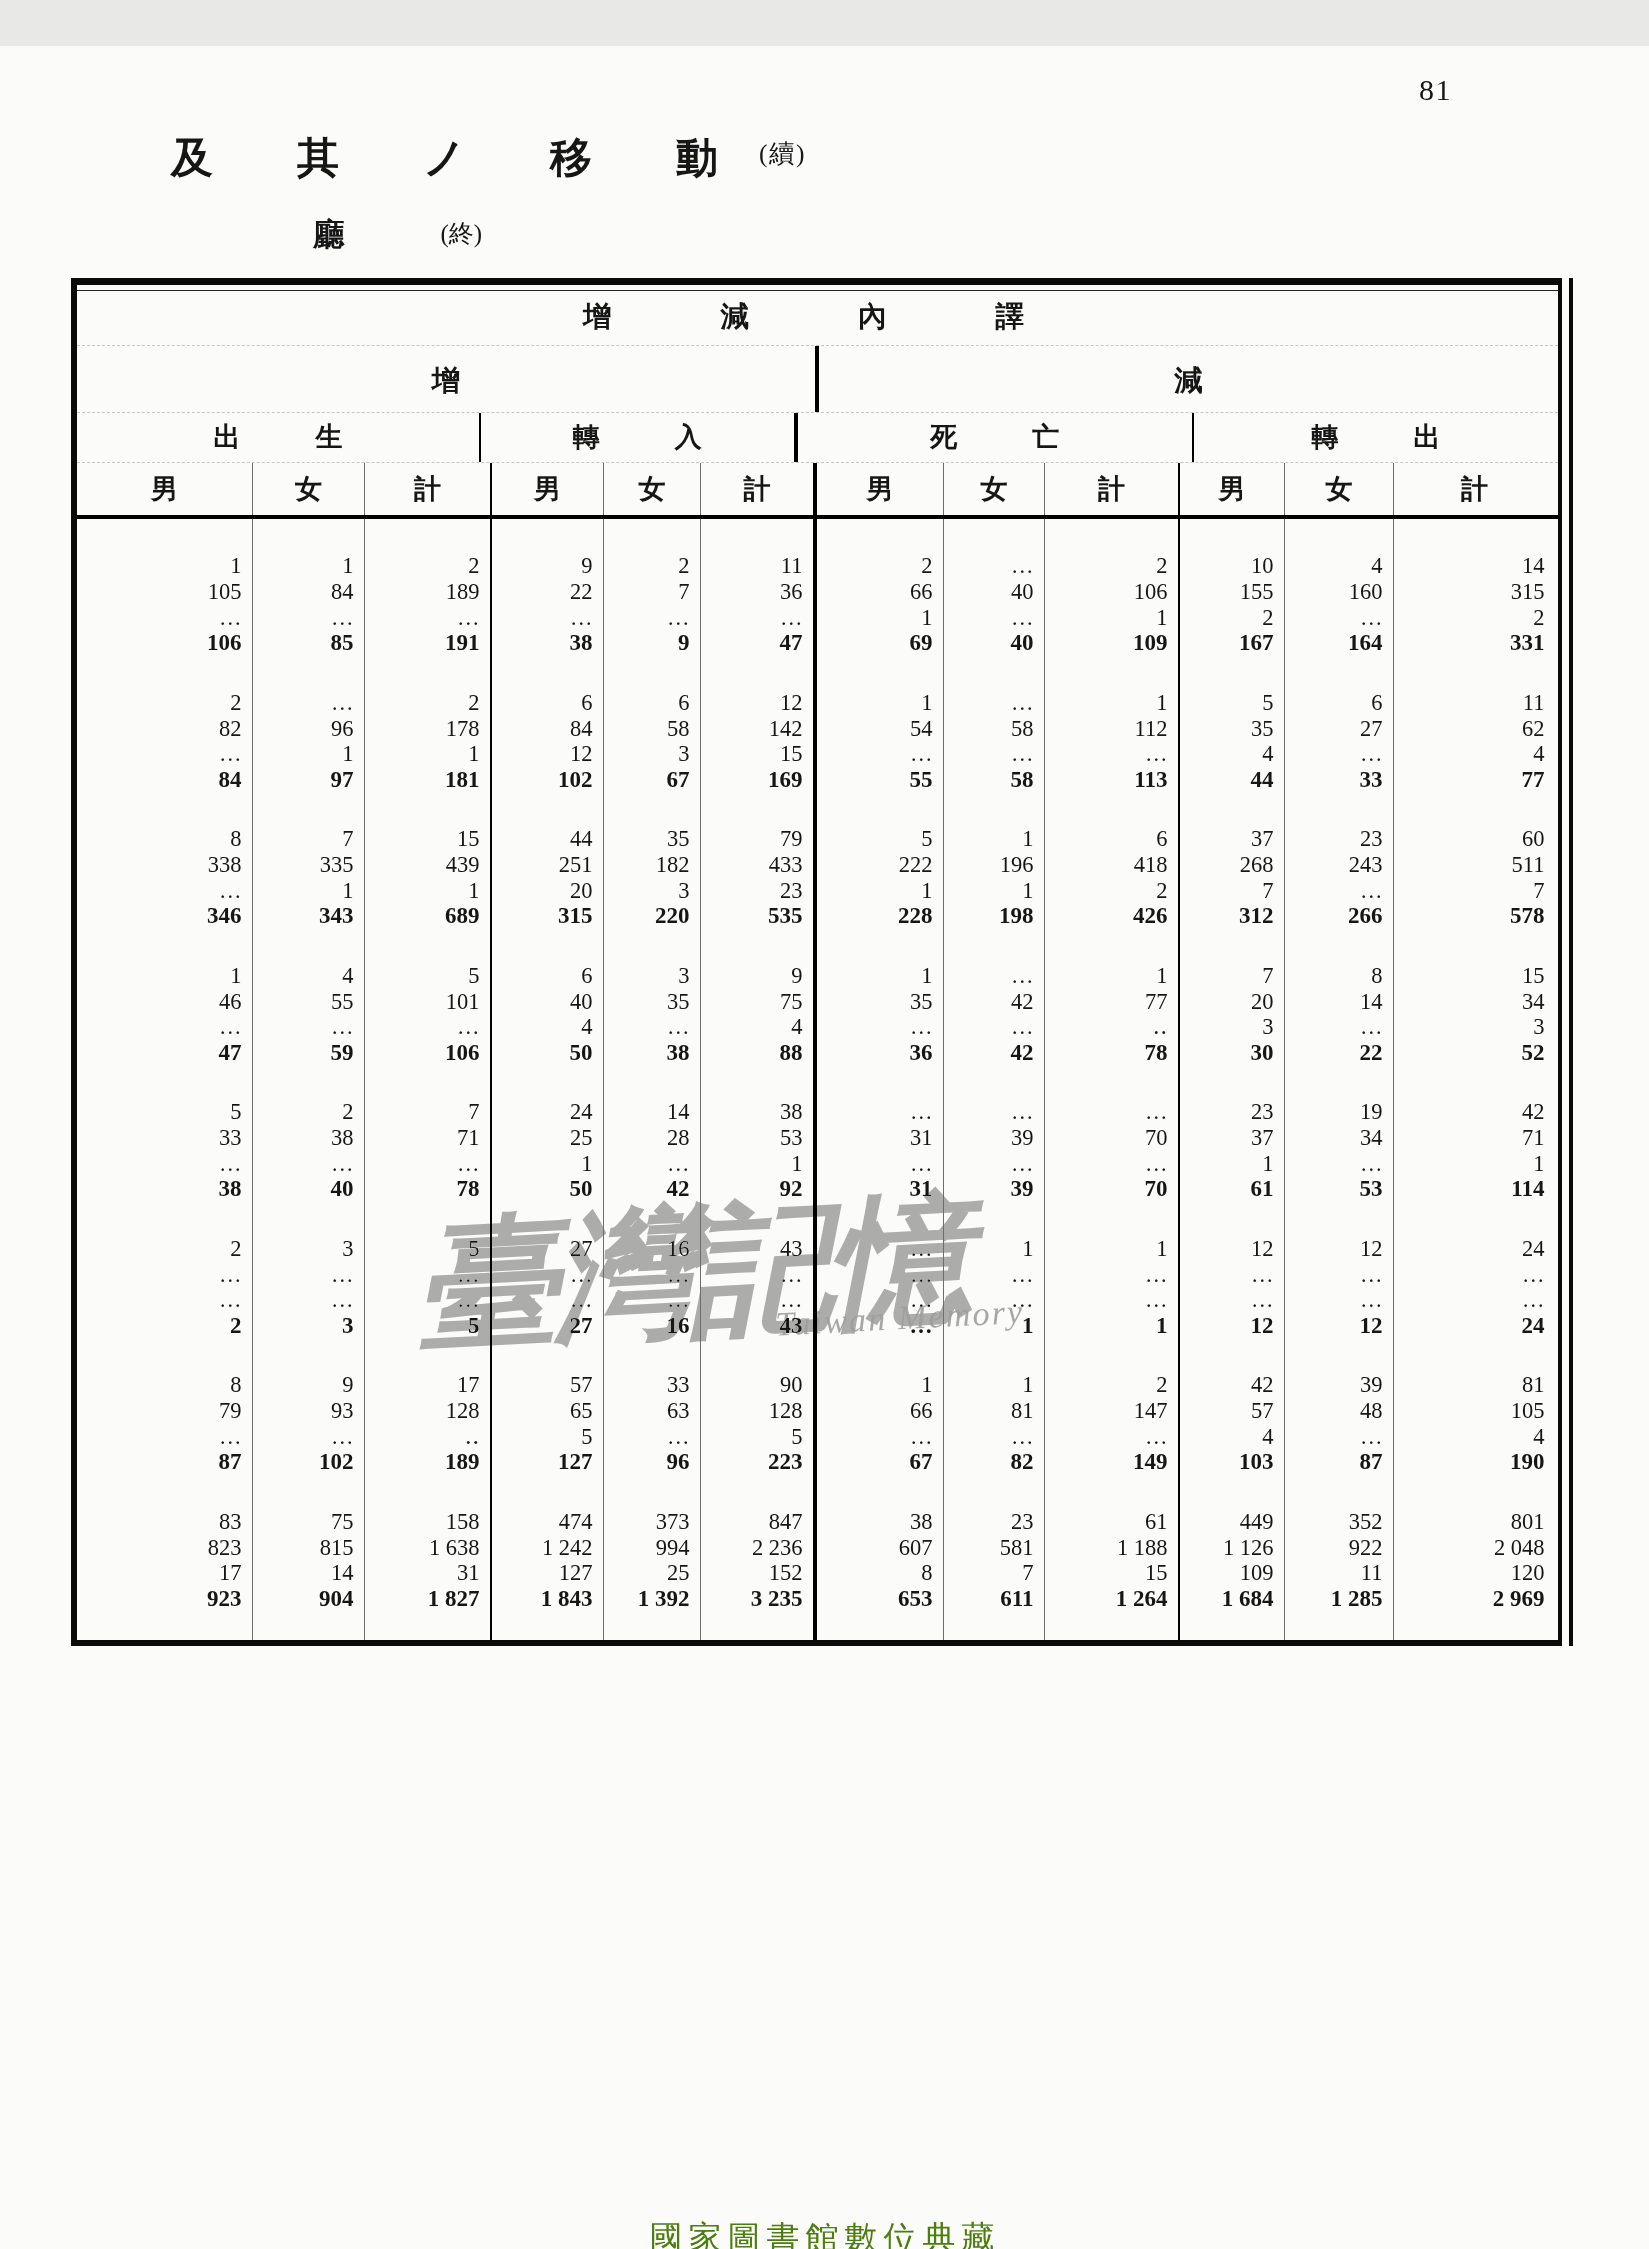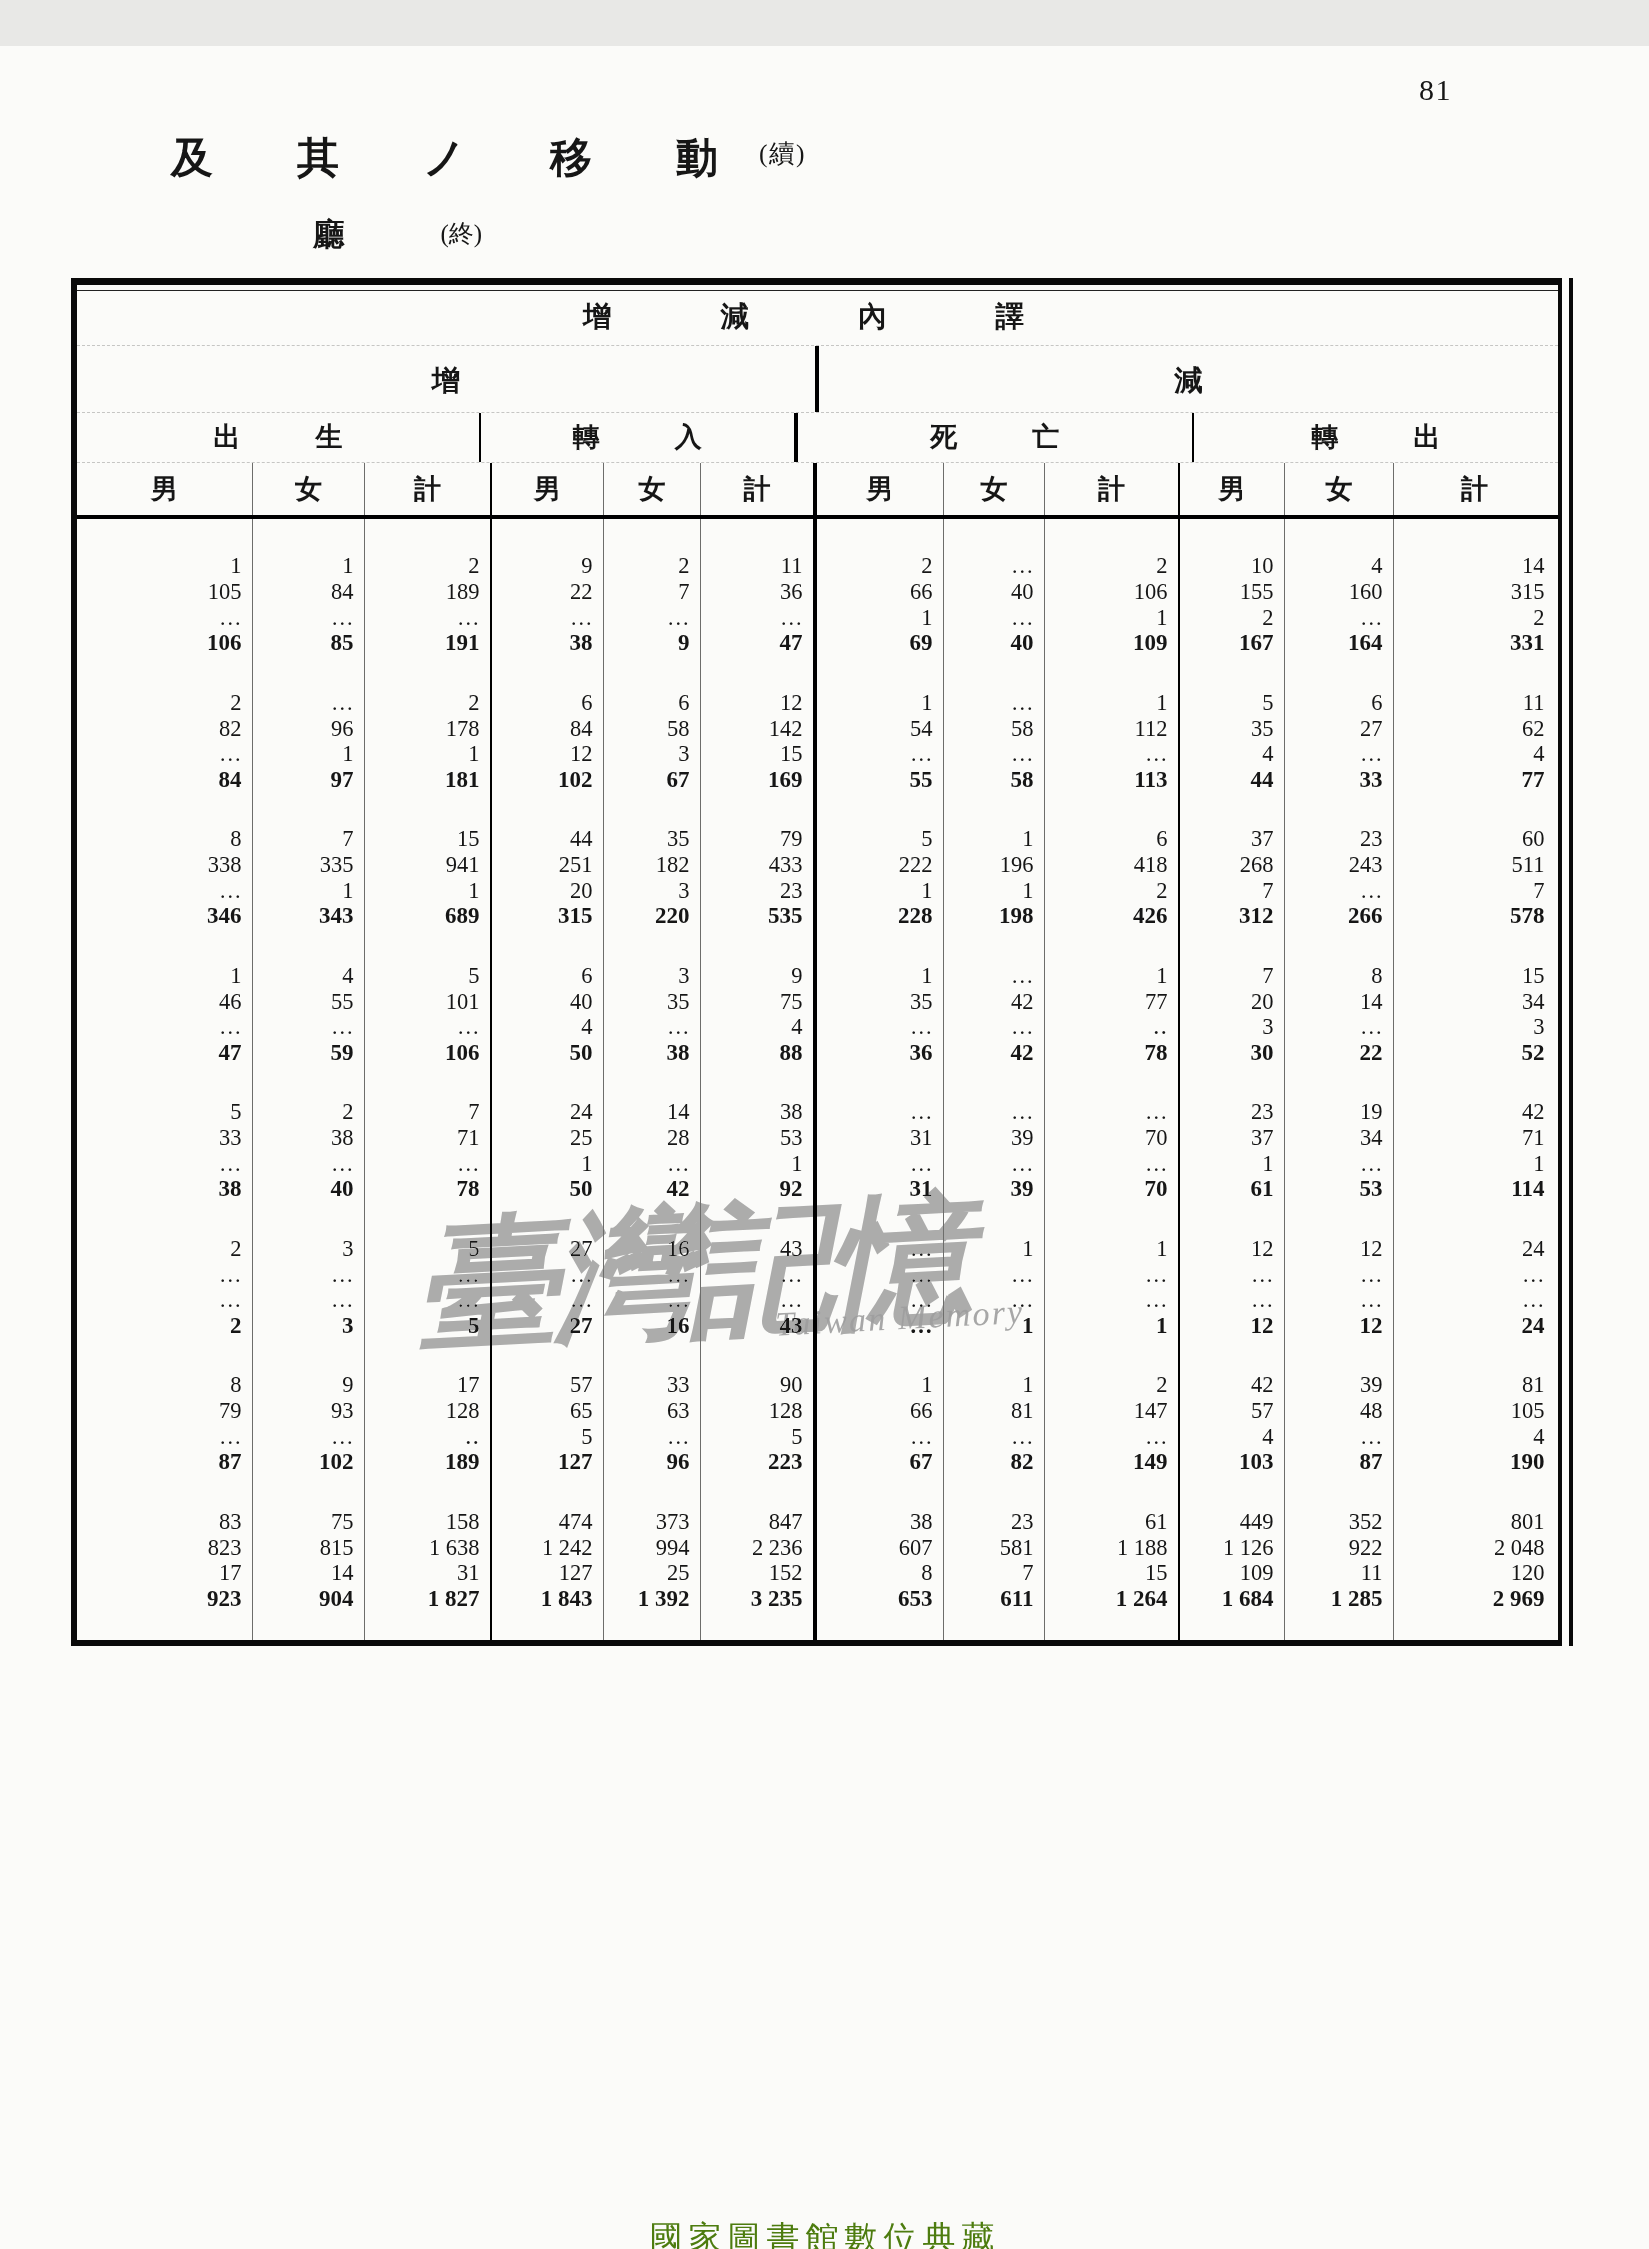--- a/index.html
+++ b/index.html
@@ -247,21 +247,21 @@
           <div class="cell c6">5</div>
           <div class="cell c7">1</div>
           <div class="cell c8">6</div>
           <div class="cell c9">37</div>
           <div class="cell c10">23</div>
           <div class="cell c11">60</div>
         </div>
         <div class="row">
           <div class="cell c0">338</div>
           <div class="cell c1">335</div>
-          <div class="cell c2">941</div>
+          <div class="cell c2">439</div>
           <div class="cell c3">251</div>
           <div class="cell c4">182</div>
           <div class="cell c5">433</div>
           <div class="cell c6">222</div>
           <div class="cell c7">196</div>
           <div class="cell c8">418</div>
           <div class="cell c9">268</div>
           <div class="cell c10">243</div>
           <div class="cell c11">511</div>
         </div>

